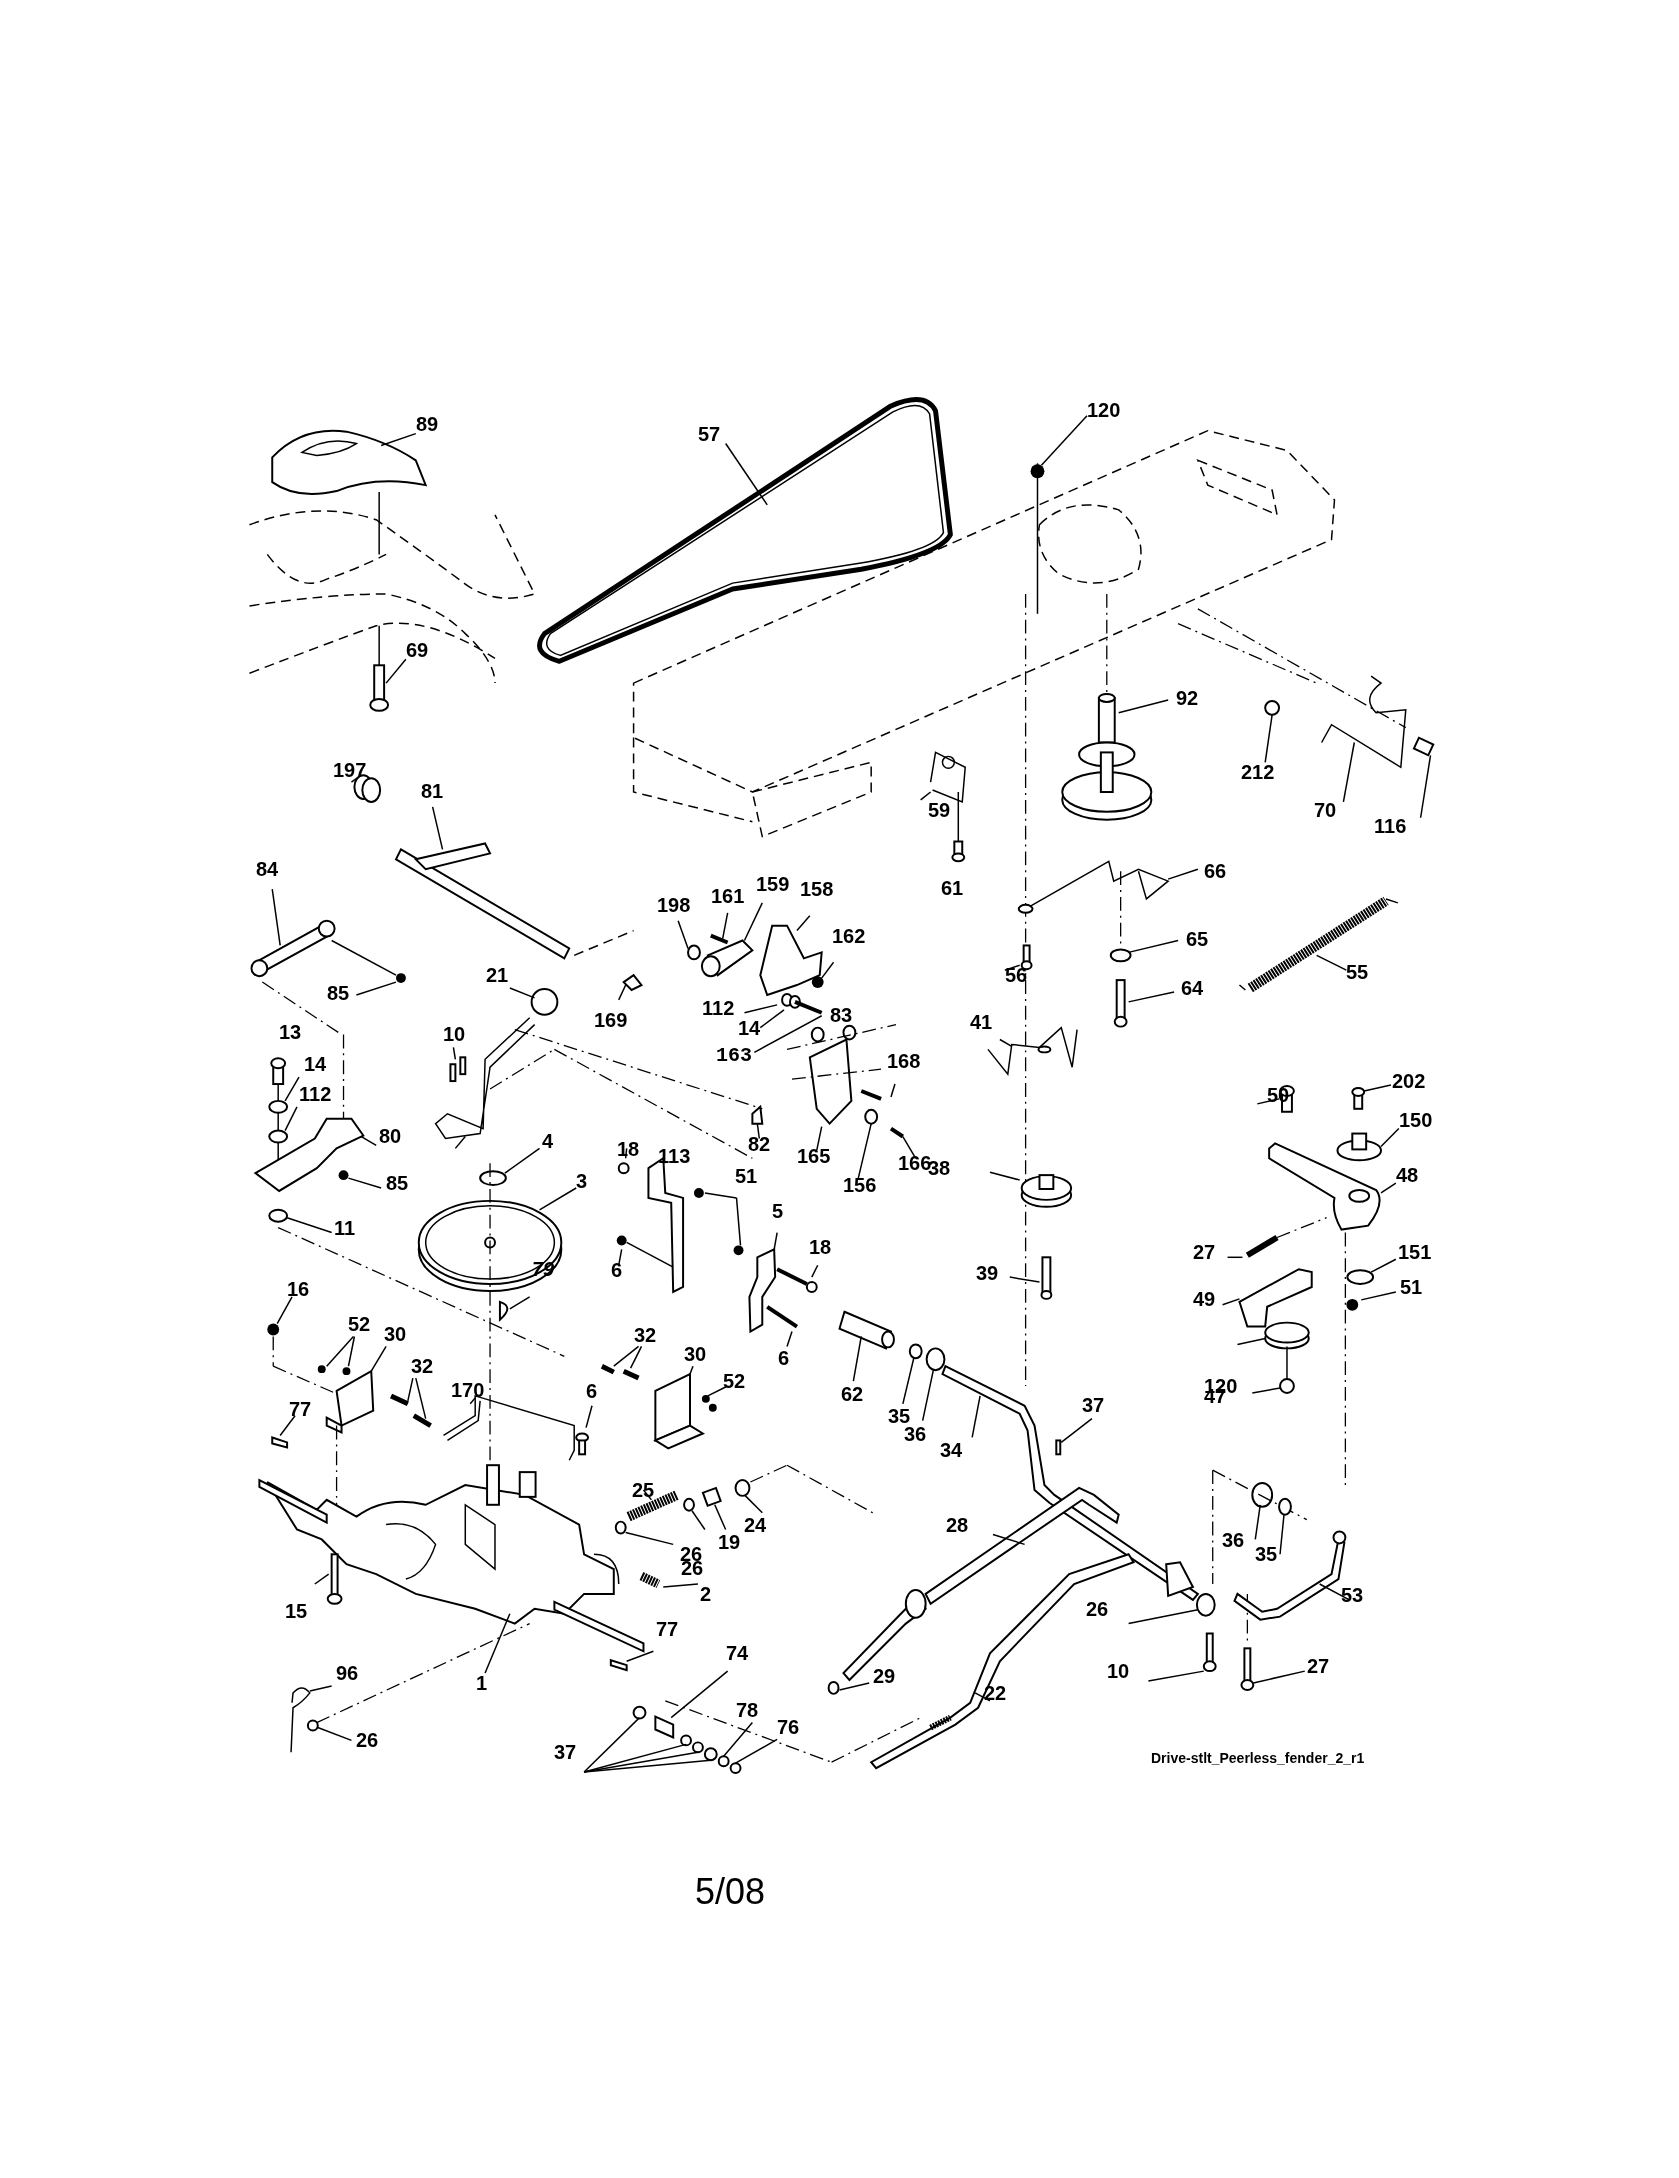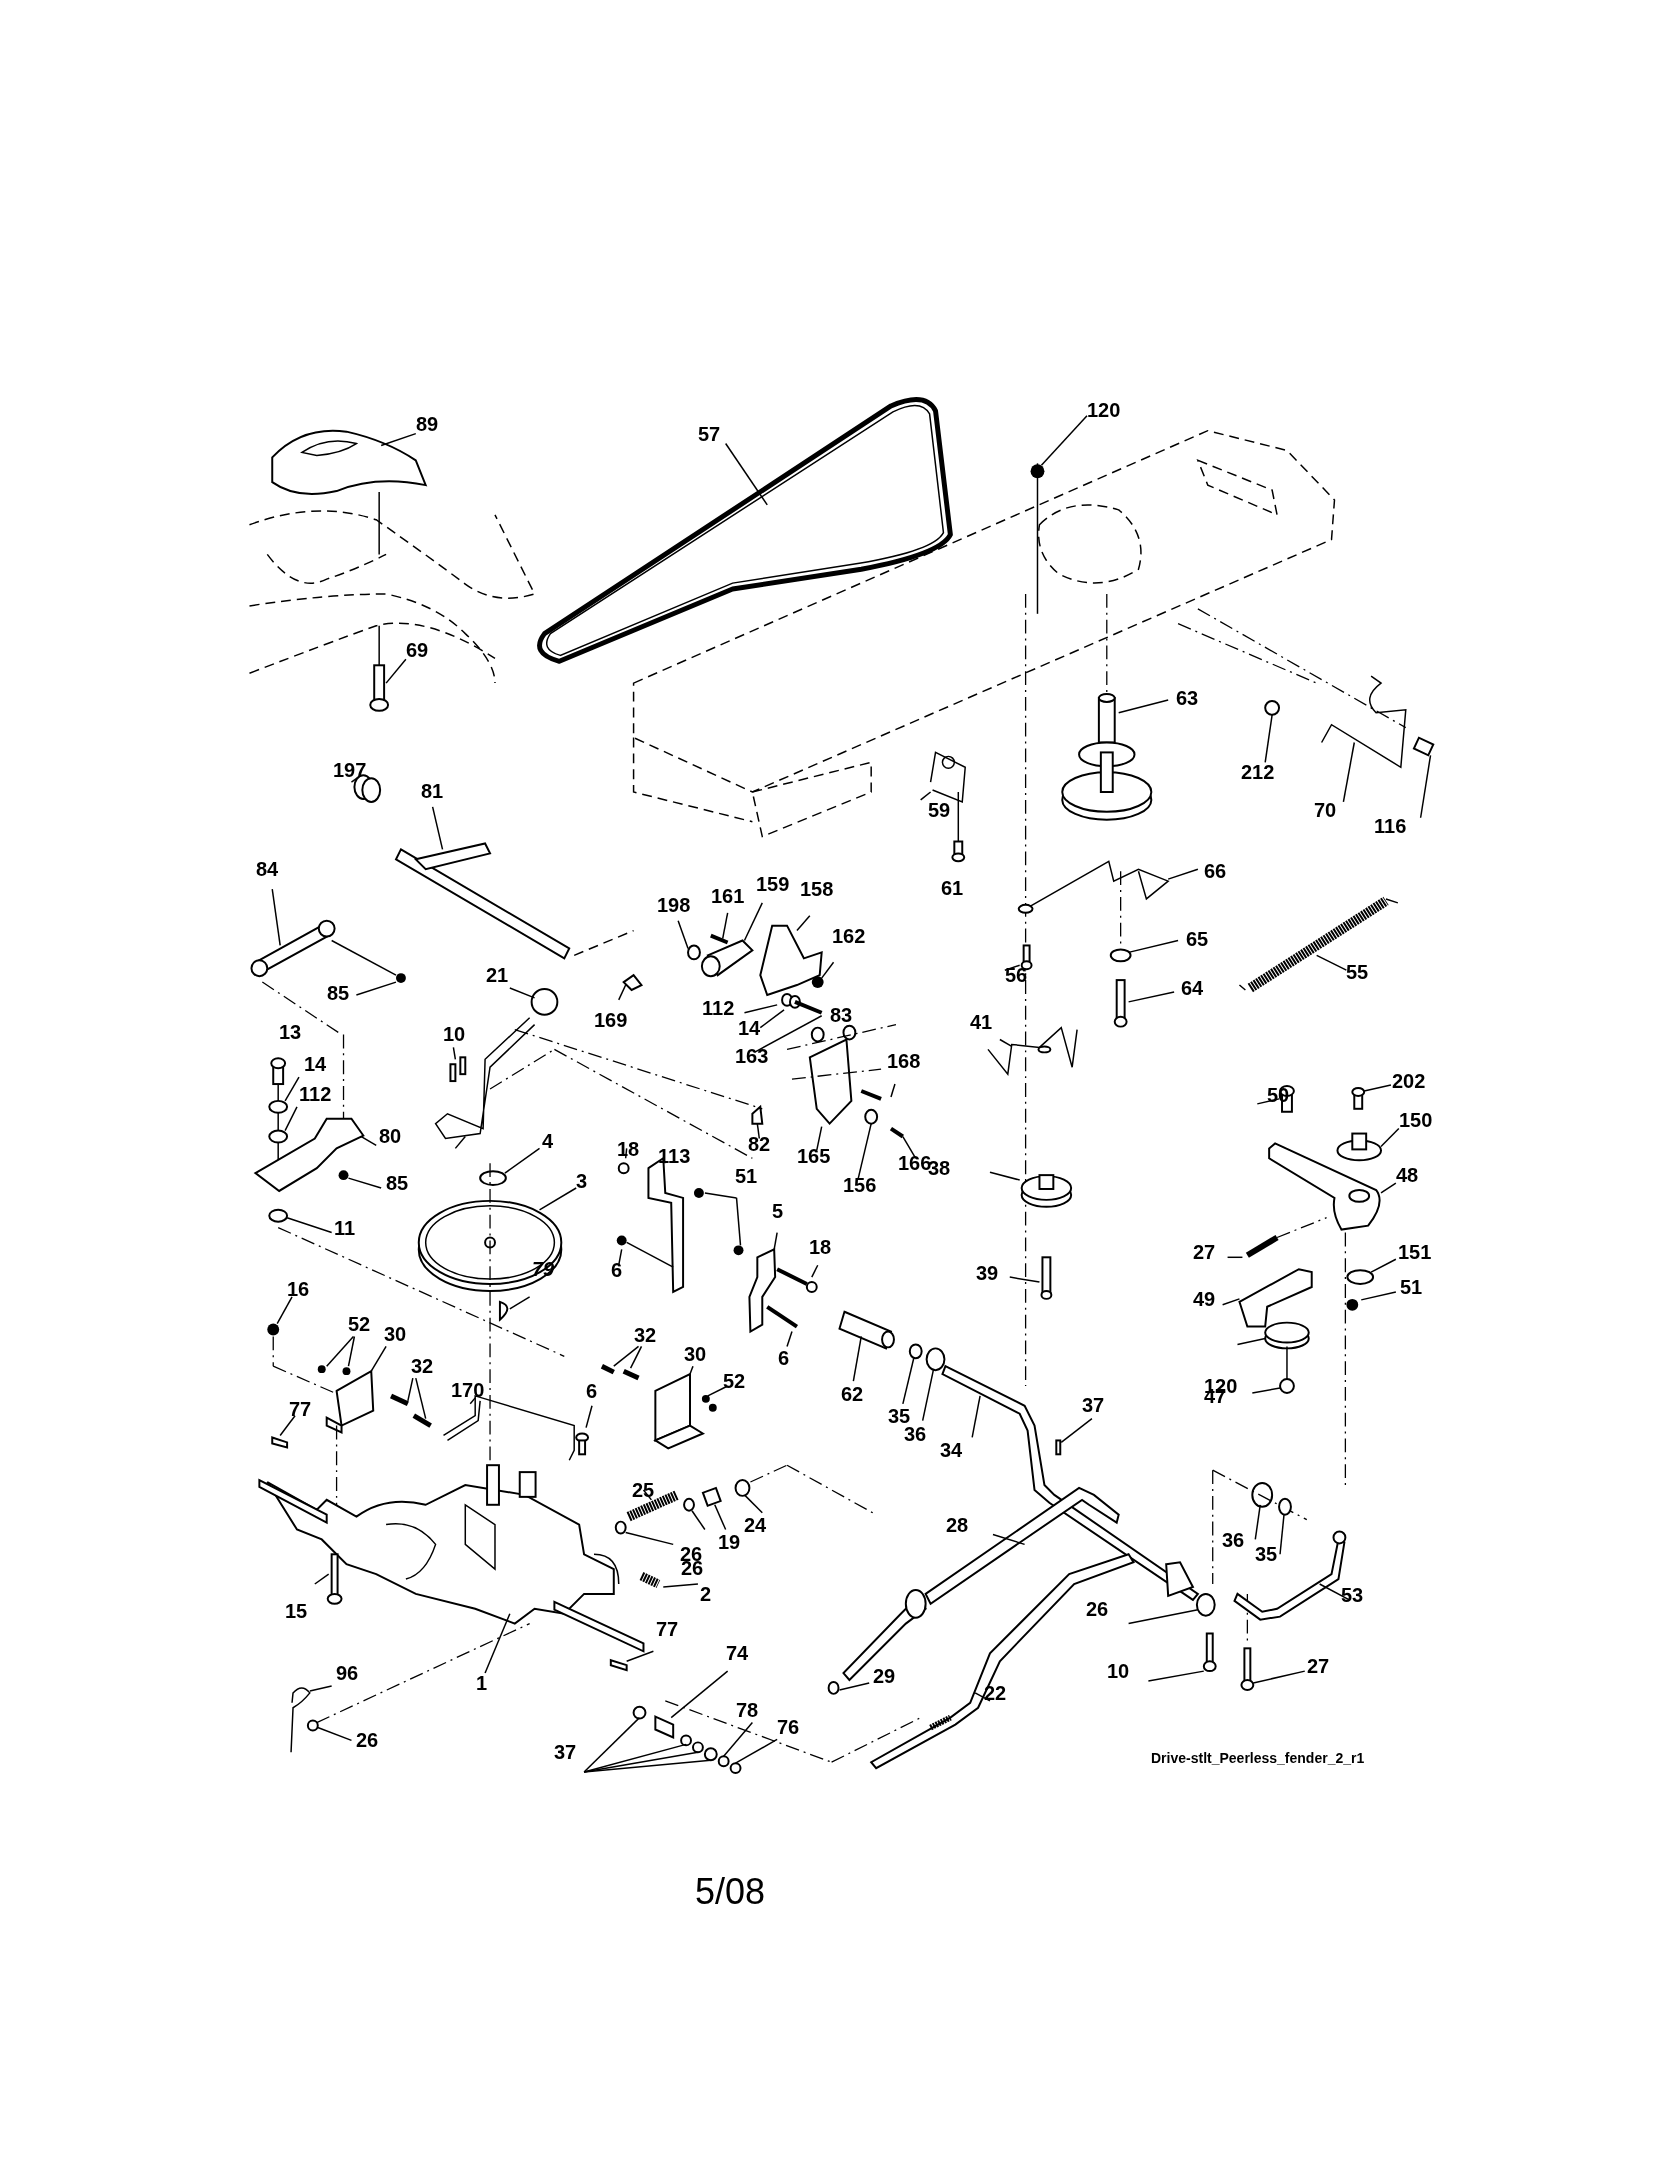--- a/index.html
+++ b/index.html
@@ -573,21 +573,21 @@
       <circle class="part" cx="1353" cy="1553" r="6"></circle>
       <line class="leader" x1="1333" y1="1600" x2="1363" y2="1616"></line>
     </g>
   </svg>
 
   <div id="labels">
       <div class="lbl" style="left: 416px; top: 414px;">89</div>
       <div class="lbl" style="left: 698px; top: 424px;">57</div>
       <div class="lbl" style="left: 1087px; top: 400px;">120</div>
       <div class="lbl" style="left: 406px; top: 640px;">69</div>
-      <div class="lbl" style="left: 1176px; top: 688px;">63</div>
+      <div class="lbl" style="left: 1176px; top: 688px;">92</div>
       <div class="lbl" style="left: 1241px; top: 762px;">212</div>
       <div class="lbl" style="left: 1314px; top: 800px;">70</div>
       <div class="lbl" style="left: 1374px; top: 816px;">116</div>
       <div class="lbl" style="left: 333px; top: 760px;">197</div>
       <div class="lbl" style="left: 421px; top: 781px;">81</div>
       <div class="lbl" style="left: 928px; top: 800px;">59</div>
       <div class="lbl" style="left: 256px; top: 859px;">84</div>
       <div class="lbl" style="left: 941px; top: 878px;">61</div>
       <div class="lbl" style="left: 1204px; top: 861px;">66</div>
       <div class="lbl" style="left: 657px; top: 895px;">198</div>
@@ -601,21 +601,21 @@
       <div class="lbl" style="left: 1005px; top: 965px;">56</div>
       <div class="lbl" style="left: 1181px; top: 978px;">64</div>
       <div class="lbl" style="left: 1346px; top: 962px;">55</div>
       <div class="lbl" style="left: 594px; top: 1010px;">169</div>
       <div class="lbl" style="left: 702px; top: 998px;">112</div>
       <div class="lbl" style="left: 830px; top: 1005px;">83</div>
       <div class="lbl" style="left: 738px; top: 1018px;">14</div>
       <div class="lbl" style="left: 970px; top: 1012px;">41</div>
       <div class="lbl" style="left: 279px; top: 1022px;">13</div>
       <div class="lbl" style="left: 443px; top: 1024px;">10</div>
-      <div class="lbl" style="left: 735px; top: 1046px;">163</div>
+      <div class="lbl" style="left: 716px; top: 1046px; font-family: Liberation Mono, monospace;">163</div>
       <div class="lbl" style="left: 887px; top: 1051px;">168</div>
       <div class="lbl" style="left: 304px; top: 1054px;">14</div>
       <div class="lbl" style="left: 1267px; top: 1085px;">50</div>
       <div class="lbl" style="left: 1392px; top: 1071px;">202</div>
       <div class="lbl" style="left: 299px; top: 1084px;">112</div>
       <div class="lbl" style="left: 748px; top: 1134px;">82</div>
       <div class="lbl" style="left: 617px; top: 1139px;">18</div>
       <div class="lbl" style="left: 658px; top: 1146px;">113</div>
       <div class="lbl" style="left: 542px; top: 1131px;">4</div>
       <div class="lbl" style="left: 379px; top: 1126px;">80</div>

